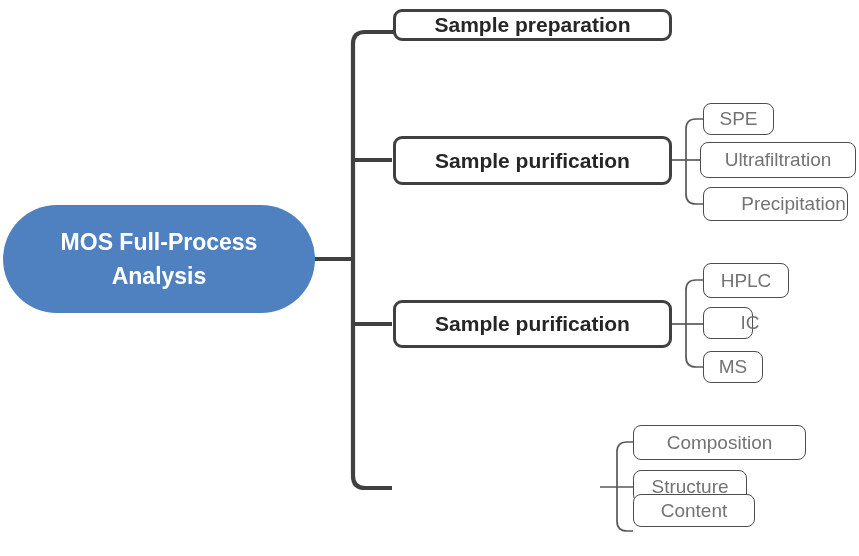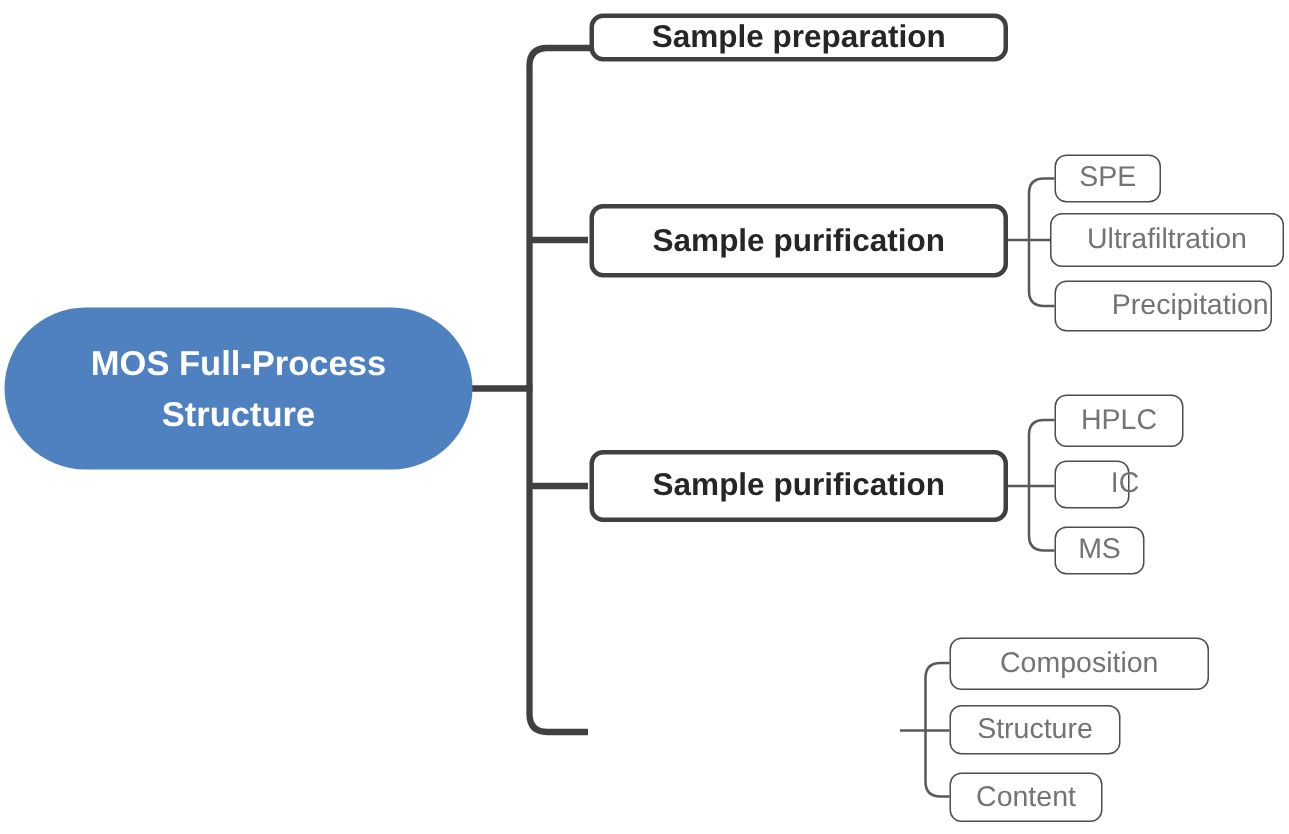--- a/index.html
+++ b/index.html
@@ -79,21 +79,21 @@
 
       <path d="M 672 324 H 703"></path>
       <path d="M 703 280 H 696 Q 686 280 686 290 V 357 Q 686 367 696 367 H 703"></path>
 
       <path d="M 600 487 H 633"></path>
       <path d="M 633 442 H 627 Q 617 442 617 452 V 521 Q 617 531 627 531 H 633"></path>
     </g>
   </svg>
 
   <div class="root-node">
-    <span>MOS Full-Process Structure</span>
+    <span>MOS Full-Process Analysis</span>
   </div>
 
   <div class="branch-node" style="left:393px; top:9px; width:279px; height:32px;">
     <span>Sample preparation</span>
   </div>
 
   <div class="branch-node" style="left:393px; top:136px; width:279px; height:49px;">
     <span>Sample purification</span>
   </div>
 
@@ -121,17 +121,17 @@
   <div class="leaf-node" style="left:703px; top:351px; width:60px; height:32px;">
     <span>MS</span>
   </div>
 
   <div class="leaf-node" style="left:633px; top:425px; width:173px; height:35px;">
     <span>Composition</span>
   </div>
   <div class="leaf-node" style="left:633px; top:470px; width:114px; height:33px;">
     <span>Structure</span>
   </div>
-  <div class="leaf-node" style="left:633px; top:515px; width:102px; height:33px;">
+  <div class="leaf-node" style="left:633px; top:494px; width:122px; height:33px;">
     <span>Content</span>
   </div>
 
 </div>
 
 </body></html>

